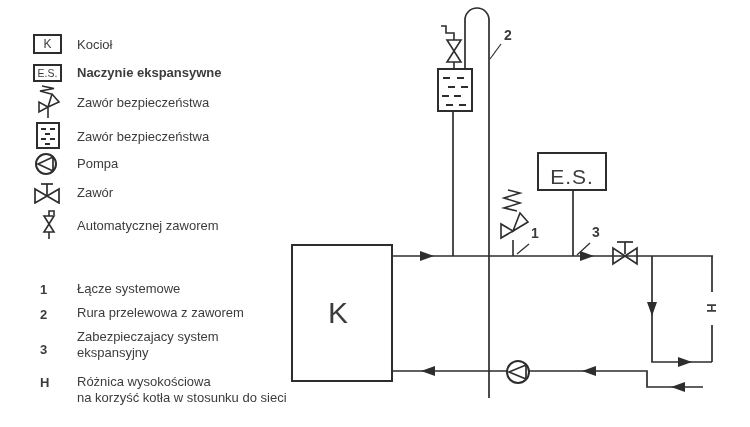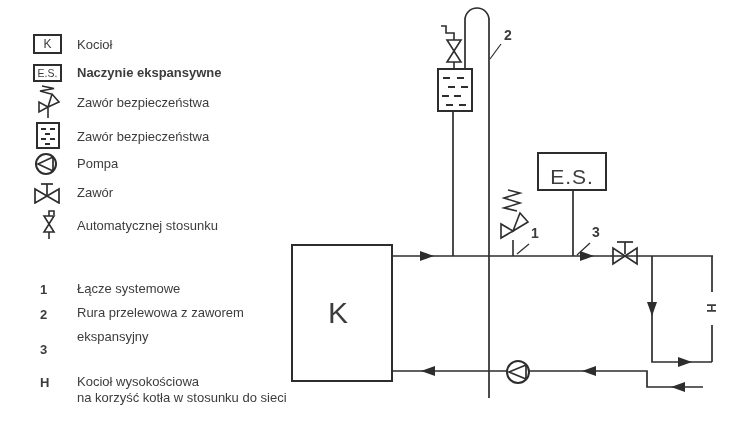--- a/index.html
+++ b/index.html
@@ -70,37 +70,38 @@
 
     <svg class="abs" style="left:41px;top:208px;" width="16" height="32" viewBox="0 0 16 32">
       <g stroke="#2d2d2d" fill="none" stroke-width="1.6">
         <polyline points="8,8 8,3 13,3 13,7"></polyline>
         <polygon points="3,8 13,8 8,16"></polygon>
         <polygon points="3,24 13,24 8,16"></polygon>
         <line x1="8" y1="24" x2="8" y2="31"></line>
       </g>
     </svg>
     <div class="lbl2" style="top:216px;line-height:20px;">
-      <div>Automatycznej stosunku</div>
+      <div>Automatycznej zaworem</div>
     </div>
 
     <div class="key" style="top:282px;">1</div>
     <div class="lbl" style="top:282px;">Łącze systemowe</div>
 
     <div class="key" style="top:307px;">2</div>
     <div class="lbl" style="top:306px;">Rura przelewowa z zaworem</div>
 
     <div class="key" style="top:342px;">3</div>
     <div class="lbl2" style="top:329px;line-height:15.5px;">
+      <div>Zabezpieczajacy system</div>
       <div>ekspansyjny</div>
     </div>
 
     <div class="key" style="top:375px;">H</div>
     <div class="lbl2" style="top:374px;line-height:16px;">
-      <div>Kocioł wysokościowa</div>
+      <div>Różnica wysokościowa</div>
       <div>na korzyść kotła w stosunku do sieci</div>
     </div>
   </div>
 
   <svg class="diagram-svg" width="750" height="427" viewBox="0 0 750 427">
 
     <g stroke="#2d2d2d" fill="none" stroke-width="2">
       <rect x="292" y="245" width="100" height="136"></rect>
     </g>
     <text x="338" y="323" font-size="30" text-anchor="middle">K</text>

